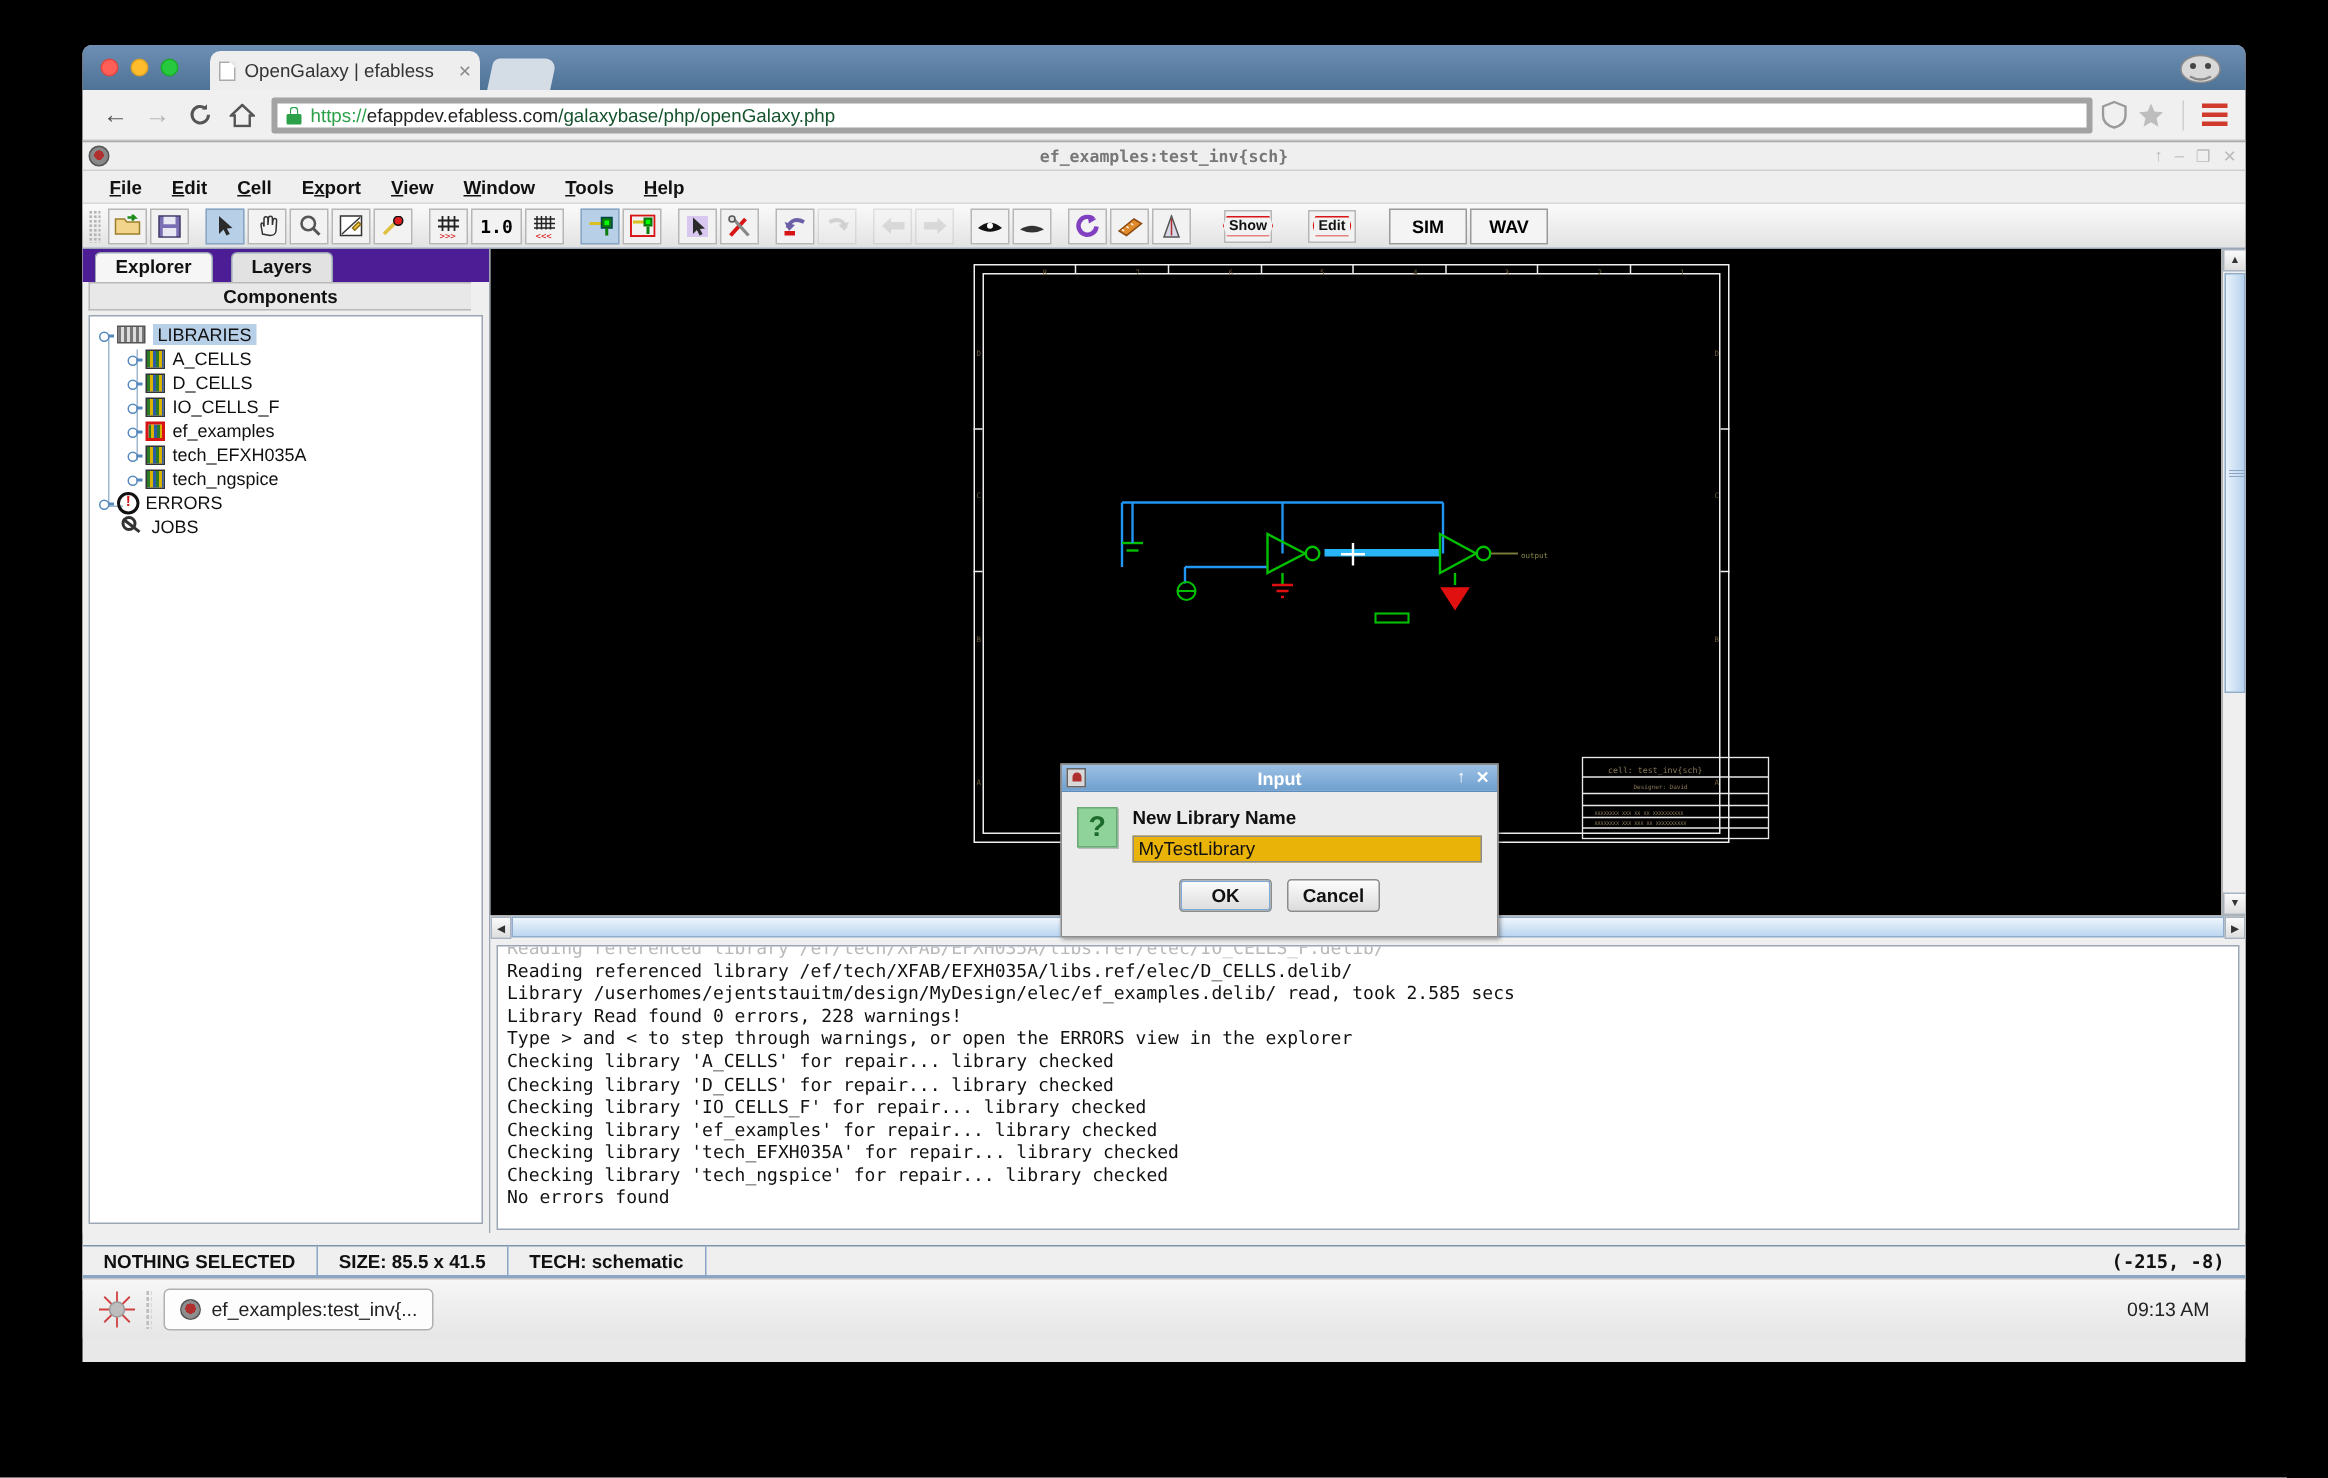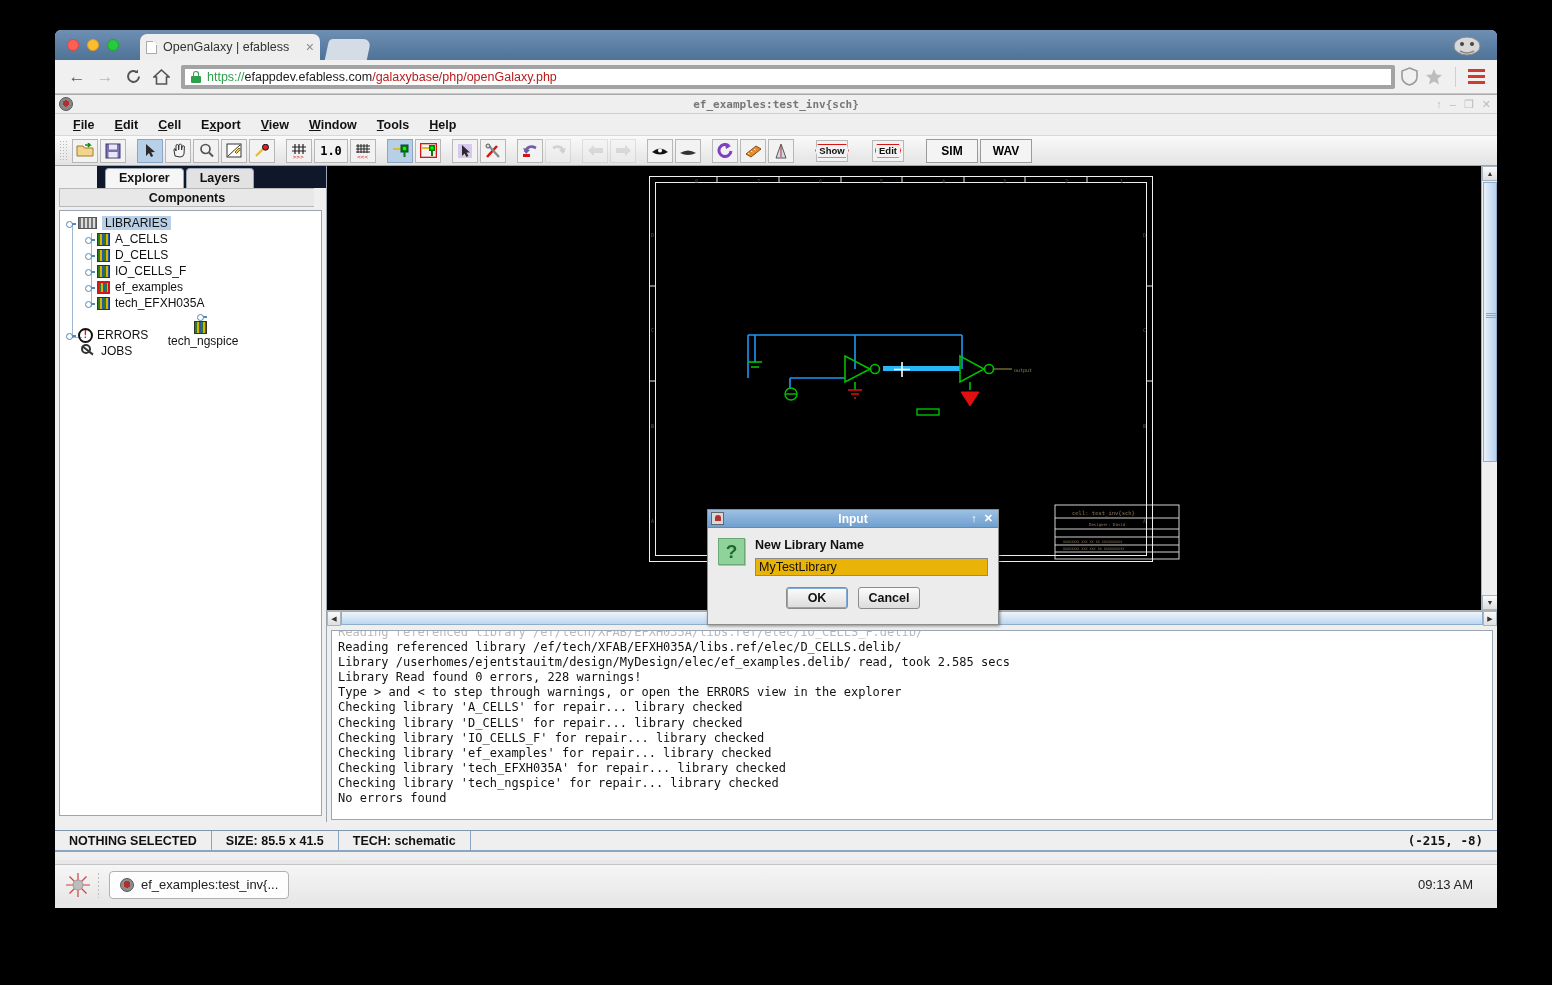--- a/index.html
+++ b/index.html
@@ -60,21 +60,21 @@
   .urlfield {
     flex:1; height:24px; background:#fff; border:4px solid #a3a3a3; border-radius:2px;
     display:flex; align-items:center; padding:0 6px; margin:0 6px;
     font-size:12.5px; overflow:hidden; white-space:nowrap;
   }
   .lock { width:10px; height:12px; position:relative; margin-right:6px; flex:none;}
   .lock .body{position:absolute;bottom:0;width:10px;height:7px;background:#2ca14a;border-radius:1px;}
   .lock .shackle{position:absolute;top:0;left:2px;width:6px;height:6px;border:1.5px solid #2ca14a;border-bottom:none;border-radius:3px 3px 0 0;}
   .url-scheme{color:#2ca14a;}
   .url-host{color:#222;}
-  .url-path{color:#b91c1c;}
+  .url-path{color:#14532d;}
   .br-icons { display:flex; align-items:center; gap:7px; padding-right:4px;}
   .br-sep{width:1px;height:20px;background:#cfcfcf;margin:0 5px;}
   .hamburger{display:flex;flex-direction:column;gap:3px;}
   .hamburger i{display:block;width:17px;height:3px;background:#d13b2e;}
 
   
   #app {
     position:absolute; left:0; top:64px; right:0; bottom:48px;
     background:#efefef; border-top:1px solid #aaa;
   }
@@ -125,21 +125,21 @@
     font-size:9.5px;font-weight:bold;color:#111;border:1.4px solid #d81414;
     padding:0 3px;border-radius:2px;
     clip-path:polygon(8% 0,92% 0,100% 50%,92% 100%,8% 100%,0 50%);
     background:#f2f2f2; line-height:12px;
   }
 
   
   #content{position:absolute;left:0;right:0;top:71px;bottom:38px;display:flex;}
 
   #leftpanel{width:272px;background:#efefef;border-right:1px solid #9aa6b4;display:flex;flex-direction:column;}
-  #tabs{height:22px;display:flex;align-items:flex-end;padding-left:8px;gap:2px;background:#0f172a;margin-left:42px;}
+  #tabs{height:22px;display:flex;align-items:flex-end;padding-left:8px;gap:12px;background:#4c1d95;}
   .ptab{
     font-size:12.5px;font-weight:bold;color:#111;padding:2px 13px 3px;
     border:1px solid #9aa6b4;border-bottom:none;border-radius:4px 4px 0 0;background:#e2e2e2;
   }
   .ptab.active{background:#f6f6f6;}
   #comphdr{
     height:19px;background:#e8e8e8;border:1px solid #b9b9b9;border-right:none;
     margin:0 12px 0 4px;display:flex;align-items:center;justify-content:center;
     font-size:12.5px;font-weight:bold;color:#111;
   }
@@ -537,21 +537,21 @@
           <div class="trow" style="padding-left:25px;">
             <span class="twist"></span>
             <span class="libicon hl"></span>
             <span>ef_examples</span>
           </div>
           <div class="trow" style="padding-left:25px;">
             <span class="twist"></span>
             <span class="libicon"></span>
             <span>tech_EFXH035A</span>
           </div>
-          <div class="trow" style="padding-left:25px;flex-direction:column;">
+          <div class="trow" style="padding-left:25px;">
             <span class="twist"></span>
             <span class="libicon"></span>
             <span>tech_ngspice</span>
           </div>
           <div class="trow" style="padding-left:6px;">
             <span class="twist"></span>
             <span class="erricon">!</span>
             <span>ERRORS</span>
           </div>
           <div class="trow" style="padding-left:21px;">
@@ -701,21 +701,21 @@
         </div>
       </div>
       <div id="dlgbtns">
         <span class="dbtn def">OK</span>
         <span class="dbtn">Cancel</span>
       </div>
     </div>
 
   </div>
 
-  <div id="taskbar" style="position:absolute;left:0;bottom:4px;width:100%;">
+  <div id="taskbar" style="position:absolute;left:0;bottom:16px;width:100%;">
     <span id="tb-logo">
       <svg width="26" height="26" viewBox="0 0 26 26">
         <g stroke="#d04040" stroke-width="1.2">
           <path d="M13 1 V8 M13 18 V25 M1 13 H8 M18 13 H25
                    M4.5 4.5 L9.5 9.5 M16.5 16.5 L21.5 21.5
                    M21.5 4.5 L16.5 9.5 M9.5 16.5 L4.5 21.5"></path>
         </g>
         <circle cx="13" cy="13" r="5" fill="#bdbdbd" stroke="#999"></circle>
       </svg>
     </span>

